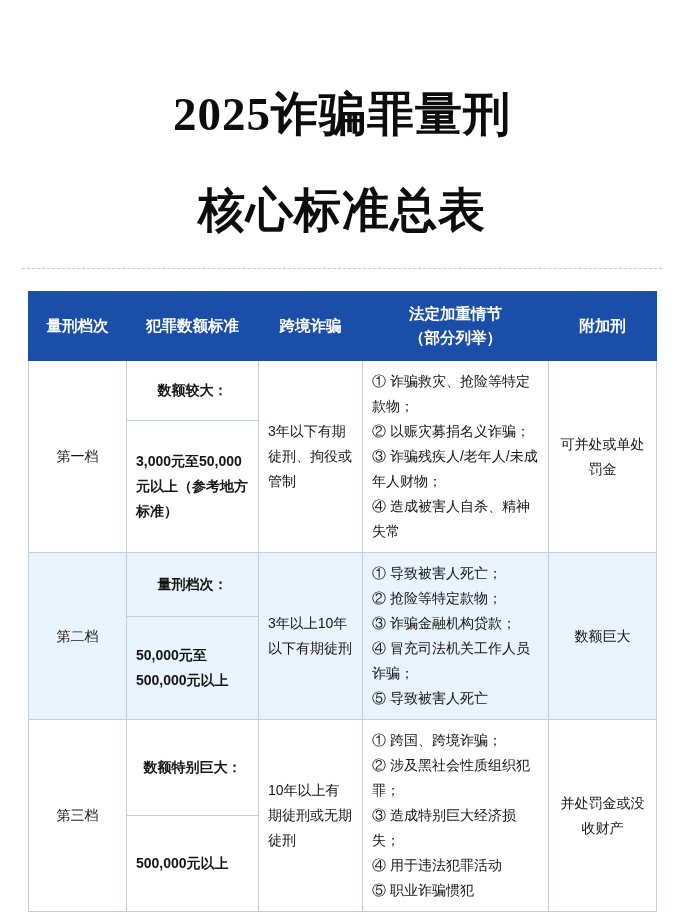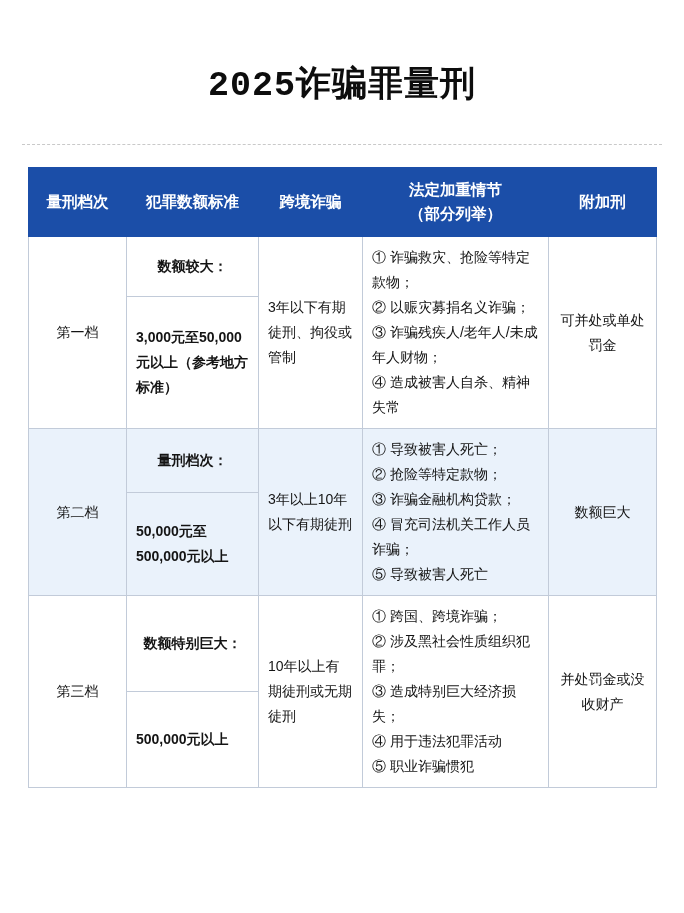--- a/index.html
+++ b/index.html
@@ -19,26 +19,27 @@
     width: 684px;
     height: 913px;
     box-sizing: border-box;
     padding: 0;
   }
   .title-block {
     text-align: center;
     padding-top: 52px;
   }
   .title-line {
-    font-family: Liberation Mono, monospace;
-    font-weight: bold;
-    font-size: 35px;
+    font-family: Liberation Serif, serif;
+    font-weight: bold;
+    font-size: 47px;
     line-height: 68px;
     letter-spacing: 1px;
     color: #0d0d0d;
+    margin-top: 28px;
   }
   .divider {
     margin: 24px 22px 0 22px;
     border-top: 1px dashed #c9c9c9;
     height: 0;
   }
   .table-wrap {
     margin: 22px 28px 0 28px;
   }
   table.matrix {
@@ -113,20 +114,21 @@
     padding: 0;
   }
 </style>
 </head>
 <body>
 
 <div class="page">
 
   <div class="title-block">
     <div class="title-line">2025诈骗罪量刑</div>
+    <div class="title-line">核心标准总表</div>
   </div>
 
   <div class="divider"></div>
 
   <div class="table-wrap">
     <table class="matrix">
       <colgroup>
         <col class="col1">
           <col class="col2">
           <col class="col3">

